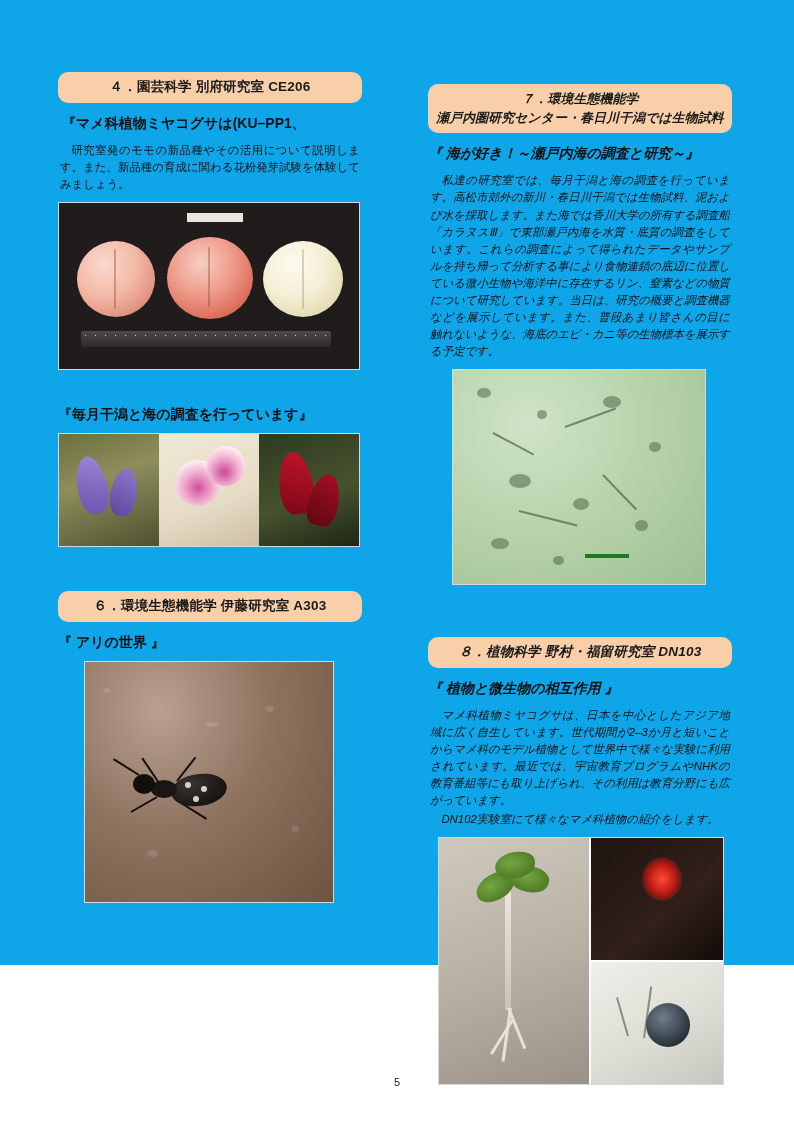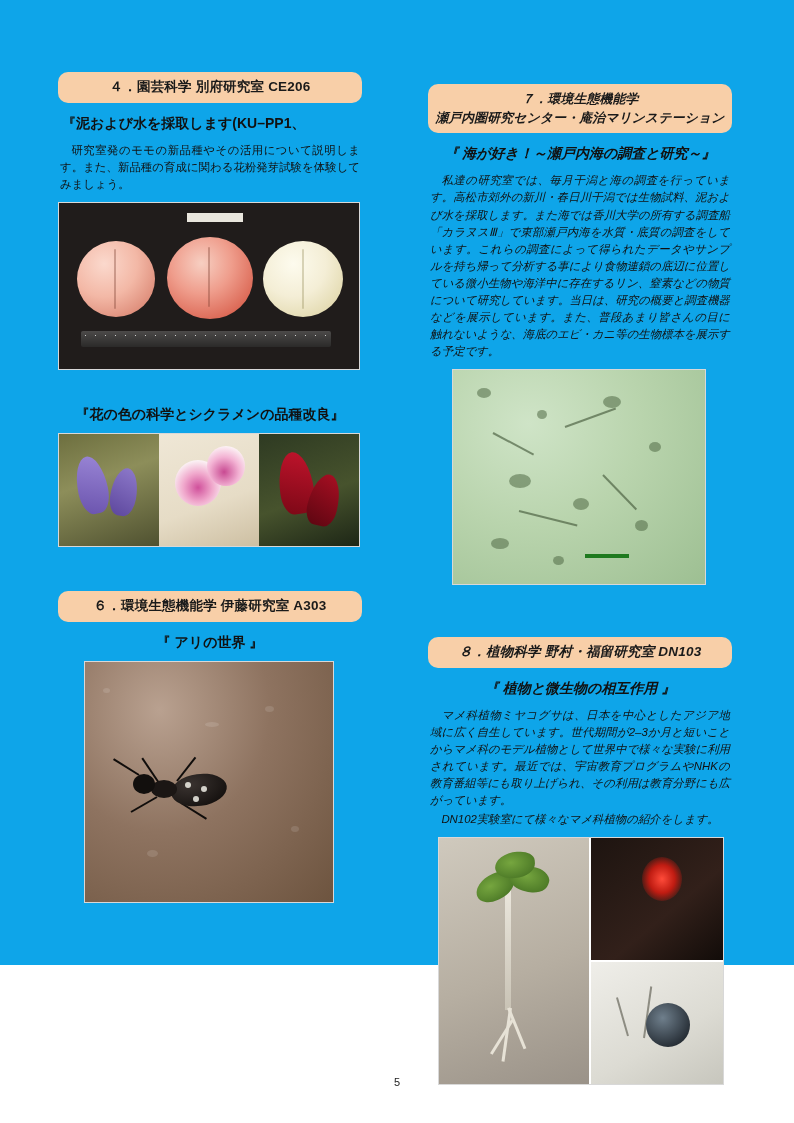--- a/index.html
+++ b/index.html
@@ -39,21 +39,21 @@
     font-size: 13.5px;
     font-weight: bold;
     color: #1a1a1a;
     padding: 5px 6px 6px 6px;
     line-height: 1.5;
     letter-spacing: 0.2px;
   }
   .hdr.small { font-size: 12.8px; }
 
   .title {
-    text-align: center;
+    text-align: left;
     font-size: 14px;
     font-weight: bold;
     margin: 10px 0 8px 0;
     line-height: 1.5;
   }
   .title.left {
     text-align: left;
     padding-left: 4px;
   }
 
@@ -302,39 +302,39 @@
 </head>
 <body>
 
 <div class="page">
 
   <div class="col col-left">
 
     <div class="section">
       <div class="hdr">４．園芸科学 別府研究室 CE206</div>
       <div class="title left">
-        <div>『泥および水を採取します(KU–PP1、</div>
+        <div>『マメ科植物ミヤコグサは(KU–PP1、</div>
       </div>
       <div class="body-text">
         <p>研究室発のモモの新品種やその活用について説明します。また、新品種の育成に関わる花粉発芽試験を体験してみましょう。</p>
       </div>
       <div class="figure fig-peach">
         <div class="tag"></div>
         <div class="peach p1"></div>
         <div class="crease" style="left:55px; top:46px;"></div>
         <div class="peach p2"></div>
         <div class="crease" style="left:149px; top:44px;"></div>
         <div class="peach p3"></div>
         <div class="crease" style="left:243px; top:46px; background:rgba(150,140,90,0.35);"></div>
         <div class="ruler"></div>
       </div>
     </div>
 
     <div class="section" style="margin-top:34px;">
-      <div class="title">『花の色の科学とシクラメンの品種改良』</div>
+      <div class="title">『毎月干潟と海の調査を行っています』</div>
       <div class="figure fig-flowers">
         <div class="ff1"></div>
         <div class="ff2"></div>
         <div class="ff3"></div>
       </div>
     </div>
 
     <div class="section" style="margin-top:44px;">
       <div class="hdr">６．環境生態機能学 伊藤研究室 A303</div>
       <div class="title">『 アリの世界 』</div>
@@ -358,21 +358,21 @@
         <div class="dot" style="left:108px; top:134px;"></div>
       </div>
     </div>
   </div>
 
   <div class="col col-right">
 
     <div class="section" style="margin-top:12px;">
       <div class="hdr small">
         <div>７．環境生態機能学</div>
-        <div>瀬戸内圏研究センター・庵治マリンステーション</div>
+        <div>瀬戸内圏研究センター・春日川干潟では生物試料</div>
       </div>
       <div class="title">『 海が好き！～瀬戸内海の調査と研究～』</div>
       <div class="body-text">
         <p>私達の研究室では、毎月干潟と海の調査を行っています。高松市郊外の新川・春日川干潟では生物試料、泥および水を採取します。また海では香川大学の所有する調査船「カラヌスⅢ」で東部瀬戸内海を水質・底質の調査をしています。これらの調査によって得られたデータやサンプルを持ち帰って分析する事により食物連鎖の底辺に位置している微小生物や海洋中に存在するリン、窒素などの物質について研究しています。当日は、研究の概要と調査機器などを展示しています。また、普段あまり皆さんの目に触れないような、海底のエビ・カニ等の生物標本を展示する予定です。</p>
       </div>
       <div class="figure fig-plankton">
         <div class="blob" style="left:24px;  top:18px;  width:14px; height:10px;"></div>
         <div class="blob" style="left:84px;  top:40px;  width:10px; height:9px;"></div>
         <div class="blob" style="left:150px; top:26px;  width:18px; height:12px;"></div>
         <div class="blob" style="left:196px; top:72px;  width:12px; height:10px;"></div>

